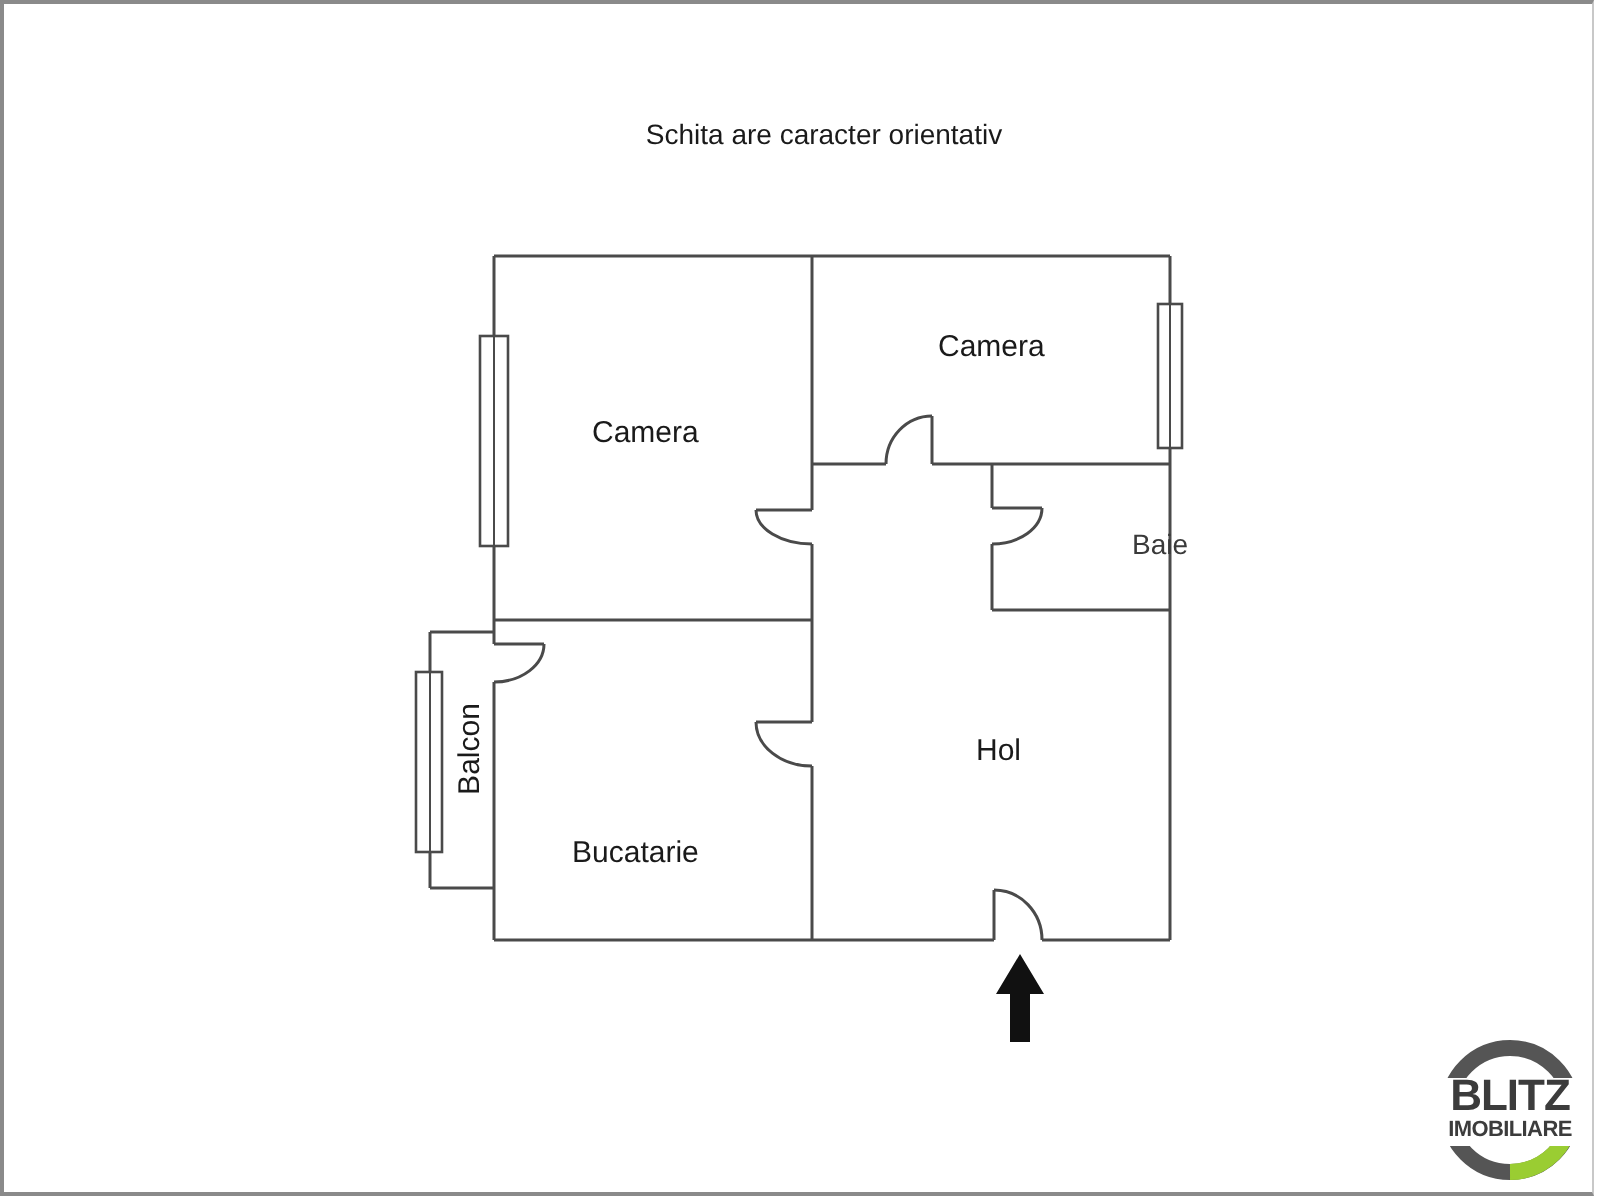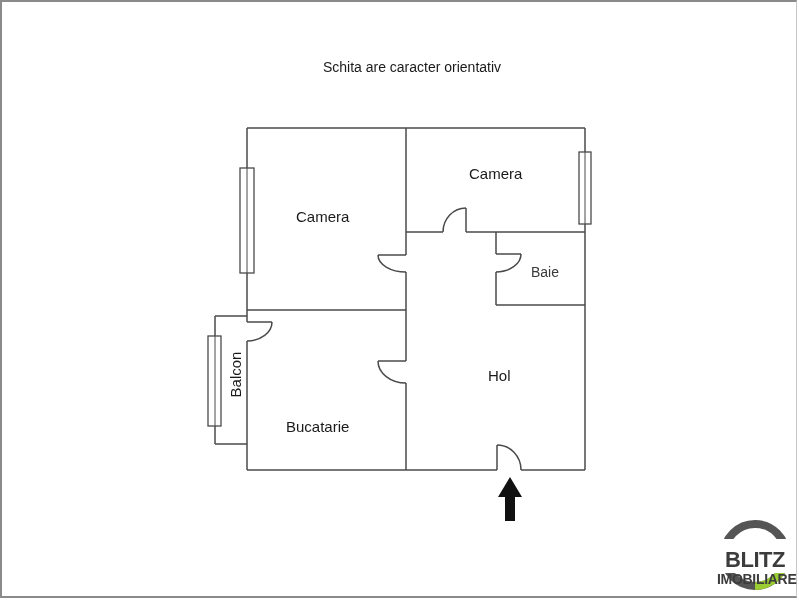--- a/index.html
+++ b/index.html
@@ -12,29 +12,29 @@
   }
   .note {
     position: absolute; left: 0; top: 59px; width: 824px; text-align: center;
     font-family: "Liberation Sans", sans-serif; font-size: 14px; color: #1a1a1a;
   }
   svg.plan { position: absolute; left: 0; top: 0; }
   .label {
     position: absolute; font-family: "Liberation Sans", sans-serif;
     font-size: 15px; color: #1a1a1a; white-space: nowrap;
   }
-  .label.small { color: #3a3a3a; font-size: 14px; }
+  .label.small { color: #3a3a3a; font-size: 14px; margin-left: 35px; }
   .label.vert { transform: rotate(-90deg); transform-origin: center center; }
   .logo { position: absolute; left: 717px; top: 517px; width: 76px; height: 76px; }
   .logo-text {
     position: absolute; left: 0; width: 76px; text-align: center;
-    font-family: "Liberation Sans", sans-serif; font-weight: bold; color: #3c3c3c; margin-top: 12px;
+    font-family: "Liberation Sans", sans-serif; font-weight: bold; color: #3c3c3c;
   }
   .logo-main { top: 18px; font-size: 22px; letter-spacing: -0.5px; }
-  .logo-sub { top: 42px; font-size: 14px; letter-spacing: -0.3px; }
+  .logo-sub { top: 42px; font-size: 11px; letter-spacing: -0.3px; }
 </style>
 </head>
 <body>
 
 <div class="frame"></div>
 
 <div class="note">Schita are caracter orientativ</div>
 
 <svg class="plan" width="799" height="600" viewBox="0 0 799 600">
   <g fill="none" stroke="#4a4a4a" stroke-width="1.5">

